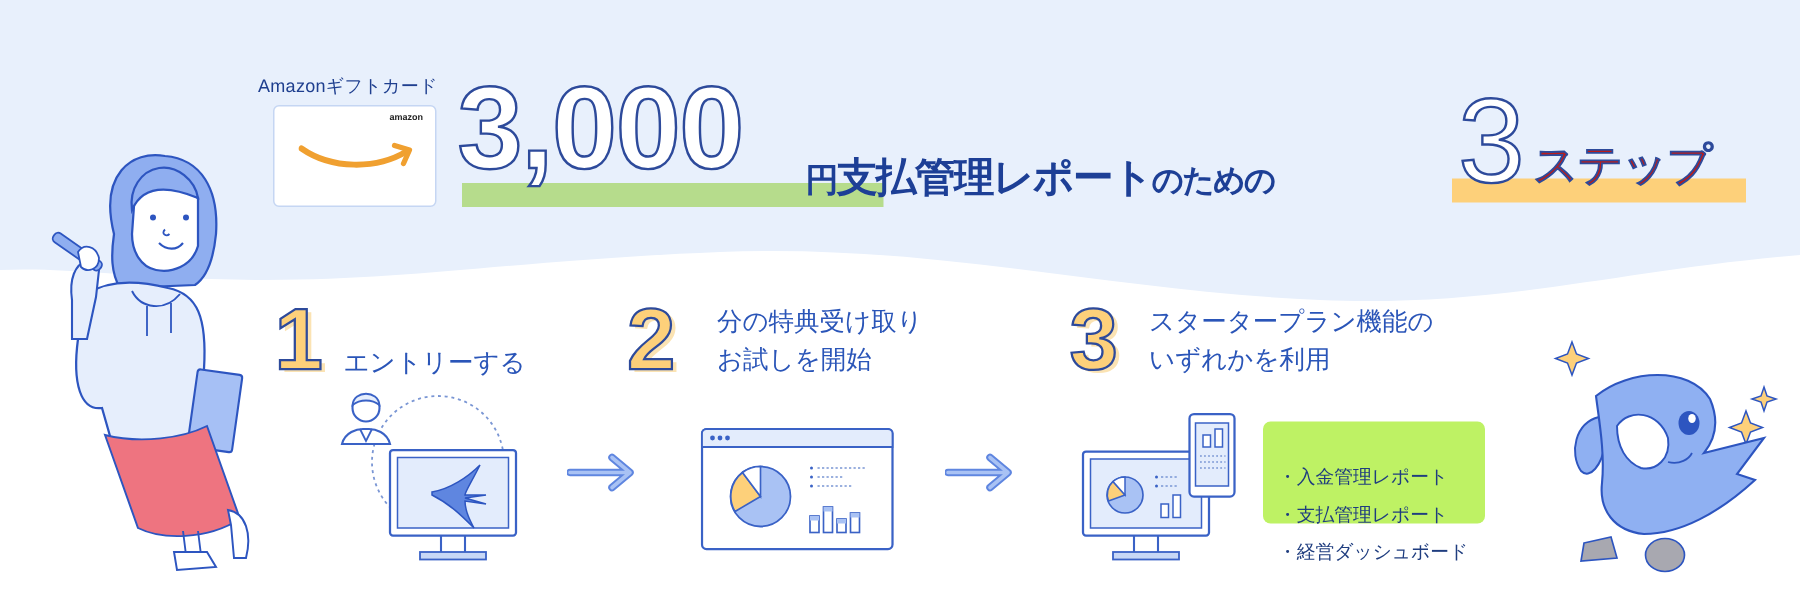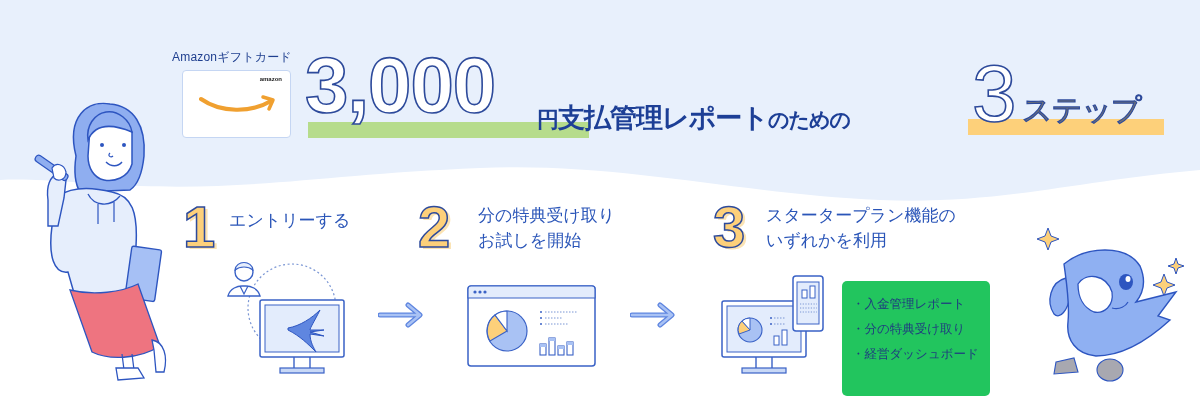--- a/index.html
+++ b/index.html
@@ -16,29 +16,29 @@
 
   .big-amount-wrap { position: absolute; left: 305px; top: 52px; width: 283px; height: 88px; }
   .big-amount-bar { position: absolute; left: 3px; top: 70px; width: 281px; height: 16px; background: #b6dc8c; }
   .big-amount { position: absolute; left: 0; top: -6px; font-size: 78px; font-weight: bold; color: #ffffff; -webkit-text-stroke: 1.6px #2d4a9b; font-family: "Liberation Sans", sans-serif; letter-spacing: -1px; line-height: 1; }
   .headline-rest { position: absolute; left: 537px; top: 100px; font-size: 27px; font-weight: bold; color: #1d3f96; font-family: "DejaVu Sans", sans-serif; letter-spacing: -1px; white-space: nowrap; }
   .headline-rest .yen { font-size: 22px; }
   .headline-rest .small { font-size: 21px; }
   .three-wrap { position: absolute; left: 968px; top: 62px; width: 200px; height: 80px; }
   .three-bar { position: absolute; left: 0; top: 57px; width: 196px; height: 16px; background: #fdd07a; }
   .three-big { position: absolute; left: 4px; top: -8px; font-size: 80px; color: #fff; -webkit-text-stroke: 1.6px #2d4a9b; font-family: "Liberation Sans", sans-serif; line-height: 1; }
-  .three-step { position: absolute; left: 54px; top: 28px; font-size: 30px; color: #737373; -webkit-text-stroke: 1.2px #2d4a9b; font-family: Liberation Serif, serif; white-space: nowrap; letter-spacing: -1px; }
+  .three-step { position: absolute; left: 54px; top: 28px; font-size: 30px; color: #b91c1c; -webkit-text-stroke: 1.2px #2d4a9b; font-family: Liberation Serif, serif; white-space: nowrap; letter-spacing: -1px; }
 
   
   .step-num { position: absolute; font-size: 58px; font-weight: bold; color: #fdd07a; -webkit-text-stroke: 1.5px #2d4a9b; font-family: "Liberation Sans", sans-serif; line-height: 1; text-shadow: 3px 2px 0 #fbe3b3; }
   .step-text { position: absolute; font-size: 17px; color: #2a55b8; line-height: 25px; font-family: "DejaVu Sans", sans-serif; white-space: nowrap; }
 
   .arrow { position: absolute; }
 
-  .feature-box { position: absolute; left: 842px; top: 281px; width: 148px; height: 115px; background: #22c55e; border-radius: 5px; padding: 10px 0 0 10px; }
+  .feature-box { position: absolute; left: 842px; top: 281px; width: 148px; height: 68px; background: #bef264; border-radius: 5px; padding: 24px 0 0 10px; }
   .feature-item { font-size: 12.5px; color: #1f3d7f; line-height: 25px; white-space: nowrap; font-family: "DejaVu Sans", sans-serif; }
 
   .illus { position: absolute; }
 </style>
 </head>
 <body>
 
 <div class="canvas">
 
   <svg class="bg-wave" width="1200" height="400" viewBox="0 0 1200 400">
@@ -92,21 +92,21 @@
 
     <path d="M52 194 C76 200 104 196 120 188 L142 250 C120 264 90 264 74 256 Z" fill="#ee7480" stroke="#2d55c0" stroke-width="1.3"></path>
 
     <line x1="104" y1="258" x2="106" y2="274" stroke="#2d55c0" stroke-width="1.3"></line>
     <line x1="114" y1="258" x2="116" y2="274" stroke="#2d55c0" stroke-width="1.3"></line>
     <path d="M98 272 L120 272 L126 282 L100 284 Z" fill="#fff" stroke="#2d55c0" stroke-width="1.3"></path>
     <path d="M134 244 C146 246 150 260 146 276 L138 276 L136 254 Z" fill="#fff" stroke="#2d55c0" stroke-width="1.3"></path>
   </svg>
 
   <div class="step-num" style="left:183px;top:198px;">1</div>
-  <div class="step-text" style="left:229px;top:208px;">
+  <div class="step-text" style="left:229px;top:231px;font-family:Liberation Mono, monospace;">
     <div>エントリーする</div>
   </div>
 
   <svg class="illus" style="left:216px;top:252px" width="130" height="124" viewBox="0 0 130 124">
     <circle cx="76" cy="56" r="44" fill="none" stroke="#7a96d4" stroke-width="1.2" stroke-dasharray="2 2.5"></circle>
 
     <path d="M12 44 C14 36 22 34 26 34 L30 34 C34 34 42 36 44 44 Z" fill="#fff" stroke="#3a62c6" stroke-width="1.4"></path>
     <circle cx="28" cy="20" r="9" fill="#fff" stroke="#3a62c6" stroke-width="1.4"></circle>
     <path d="M19 18 C20 8 36 8 37 18 C32 14 24 14 19 18 Z" fill="#e6eefc" stroke="#3a62c6" stroke-width="1.2"></path>
     <path d="M24 34 L28 42 L32 34" fill="none" stroke="#3a62c6" stroke-width="1.2"></path>
@@ -201,21 +201,21 @@
       </g>
     <g stroke="#7a96d4" stroke-dasharray="1.2 1.5">
         <line x1="80" y1="30" x2="97" y2="30"></line>
         <line x1="80" y1="34" x2="97" y2="34"></line>
         <line x1="80" y1="38" x2="97" y2="38"></line>
       </g>
   </svg>
 
   <div class="feature-box">
     <div class="feature-item">・入金管理レポート</div>
-    <div class="feature-item">・分の特典受け取り</div>
+    <div class="feature-item">・支払管理レポート</div>
     <div class="feature-item">・経営ダッシュボード</div>
   </div>
 
   <svg class="illus" style="left:1026px;top:222px" width="170" height="160" viewBox="0 0 170 160">
     <g fill="#fdd07a" stroke="#2d55c0" stroke-width="1">
       <path d="M22 6 L25 14 L33 17 L25 20 L22 28 L19 20 L11 17 L19 14 Z"></path>
       <path d="M150 36 L152 42 L158 44 L152 46 L150 52 L148 46 L142 44 L148 42 Z"></path>
       <path d="M138 52 L141 60 L149 63 L141 66 L138 74 L135 66 L127 63 L135 60 Z"></path>
     </g>
 

